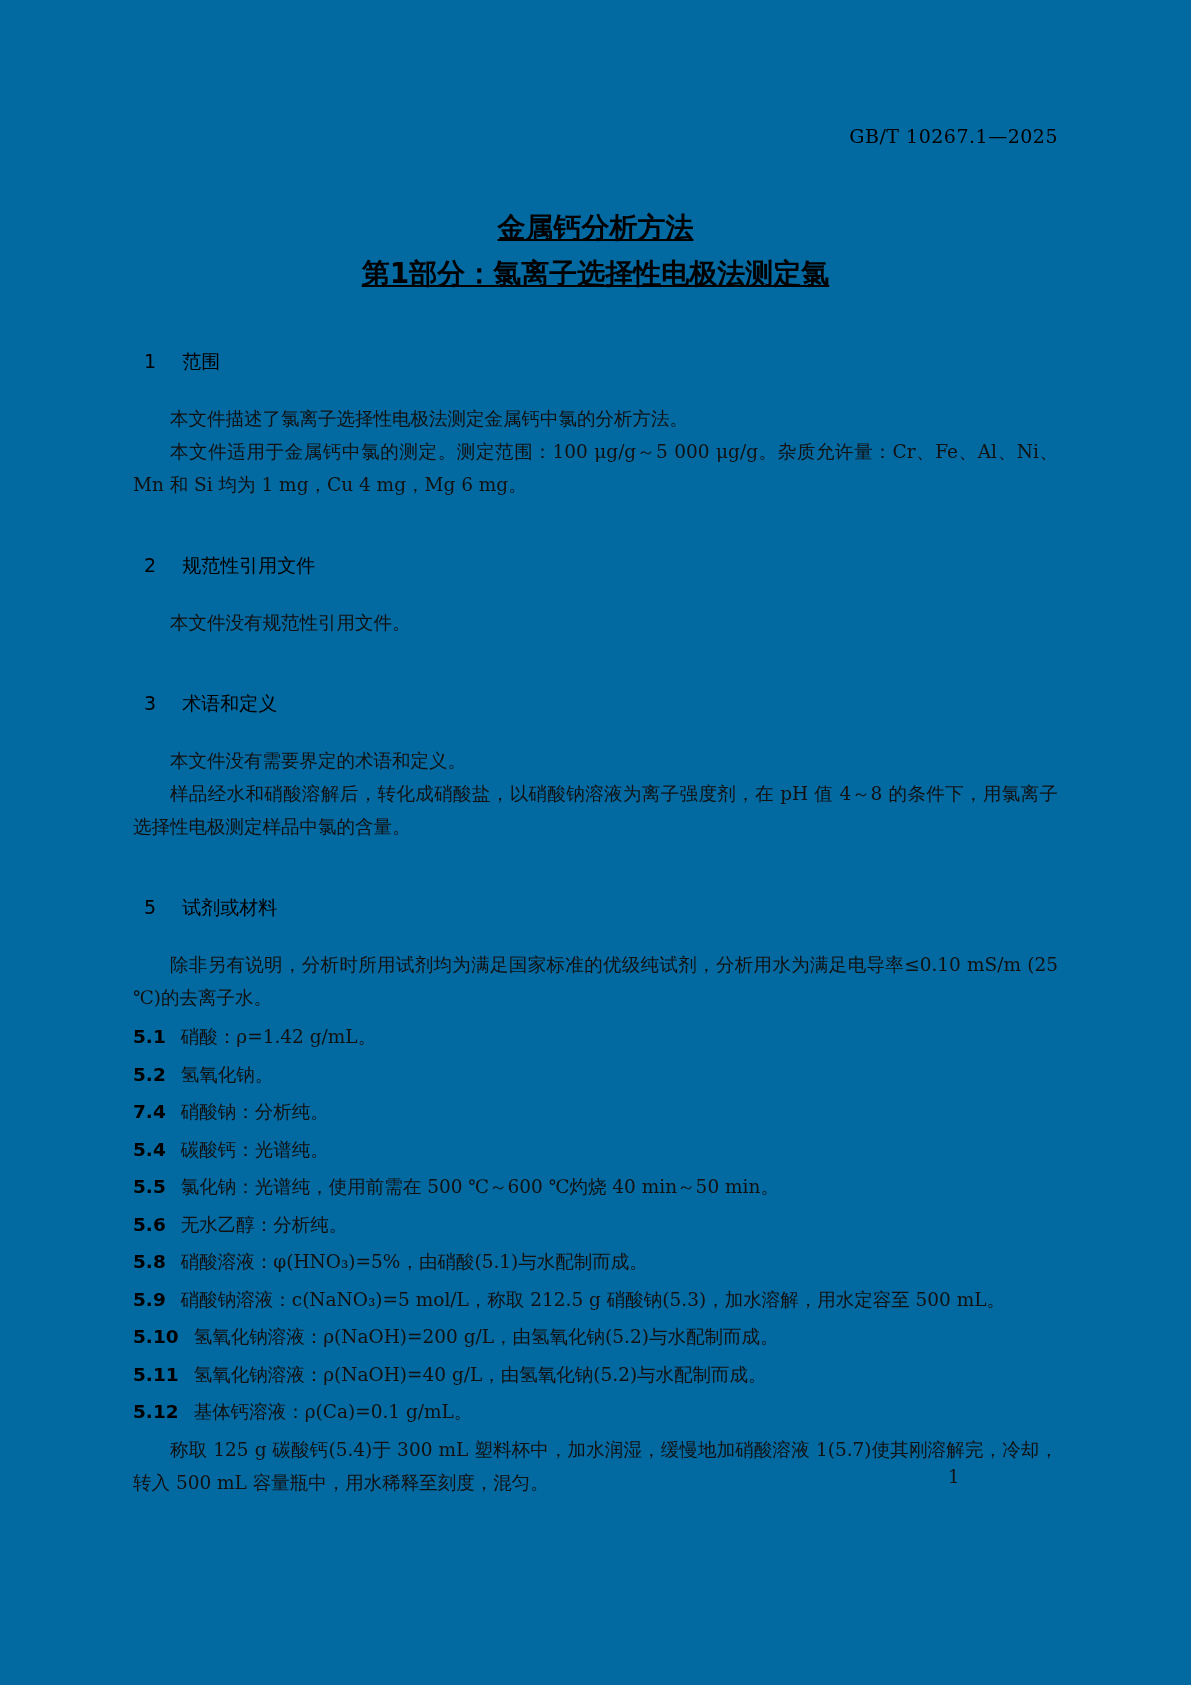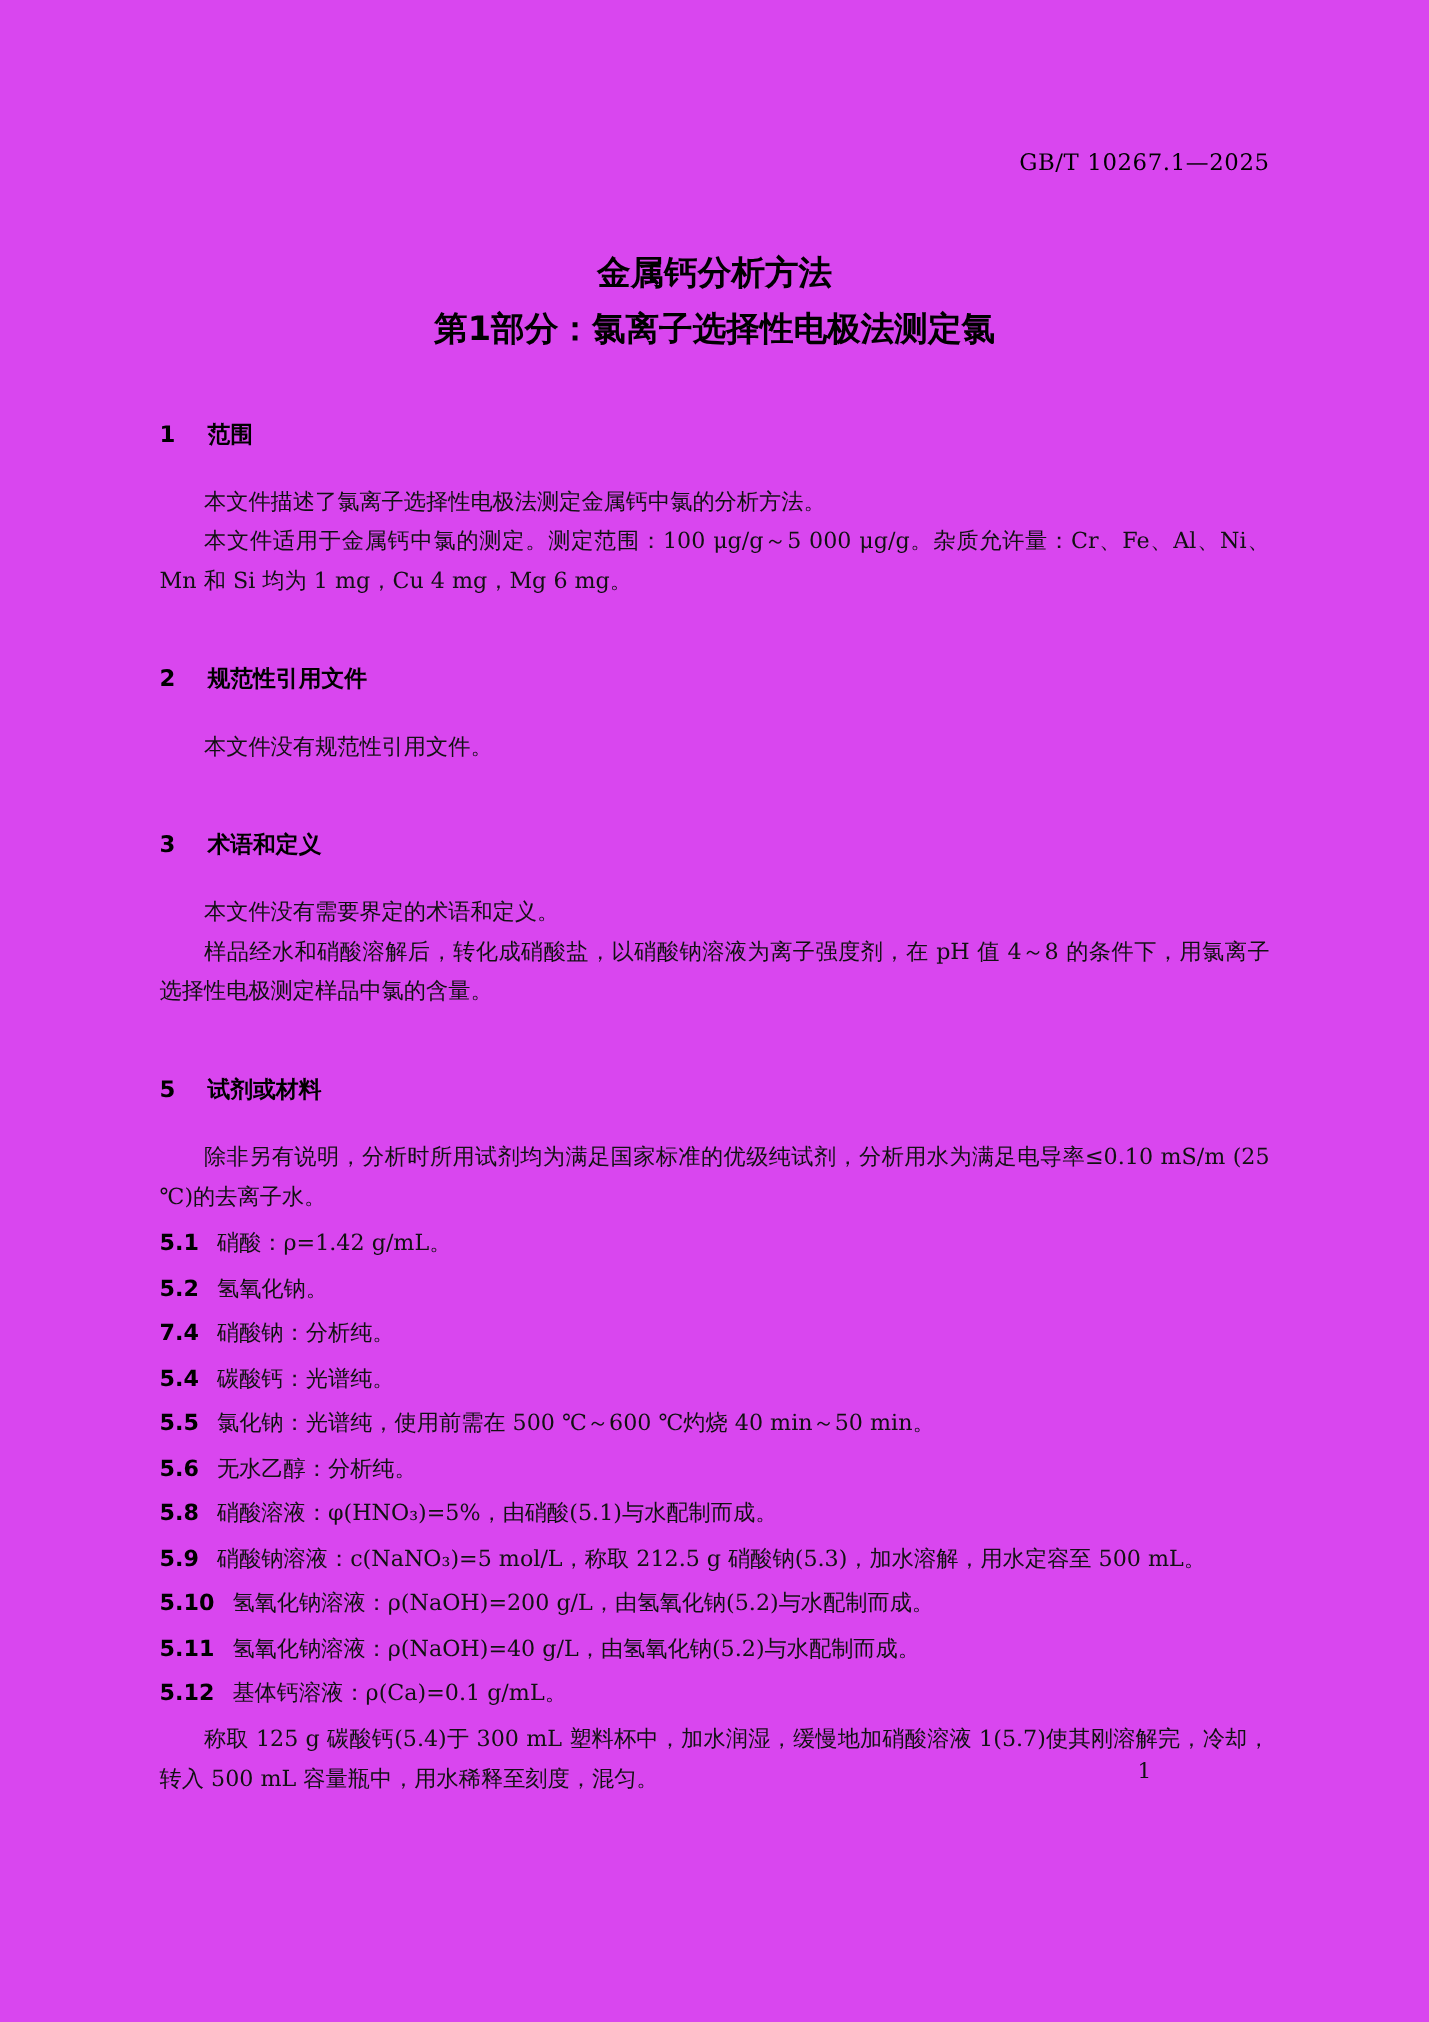--- a/index.html
+++ b/index.html
@@ -1,51 +1,53 @@
 <!DOCTYPE html>
 <html><head>
 <meta charset="utf-8">
 <style>
   * { margin: 0; padding: 0; box-sizing: border-box; }
   html, body { background: #ffffff; }
   .page {
     width: 1191px;
     height: 1685px;
     margin: 0 auto;
-    background: #d946ef;
+    background: #0369a1;
     position: relative;
     padding: 125px 133px 0 133px;
     font-family: "DejaVu Serif", "Liberation Serif", serif;
     color: #111111;
     overflow: hidden;
   }
   .doc-number {
     text-align: right;
     font-size: 19px;
     letter-spacing: 0.5px;
     color: #000000;
   }
   .title-block {
     margin-top: 58px;
     text-align: center;
     font-family: "DejaVu Sans", "Liberation Sans", sans-serif;
     font-weight: bold;
     font-size: 28px;
     line-height: 46px;
     color: #000000;
+    text-decoration: underline;
   }
   .title-block span { display: block; }
   .section { }
   .section-heading {
     font-family: "DejaVu Sans", "Liberation Sans", sans-serif;
-    font-weight: bold;
+    font-weight: normal;
     font-size: 19px;
     color: #000000;
     margin-top: 52px;
     margin-bottom: 27px;
+    margin-left: 11px;
   }
   .section-heading .h-num { margin-right: 20px; }
   p.body {
     font-size: 18.5px;
     line-height: 33px;
     text-align: justify;
     text-indent: 2em;
     color: #111111;
   }
   .items { margin-top: 4px; }

